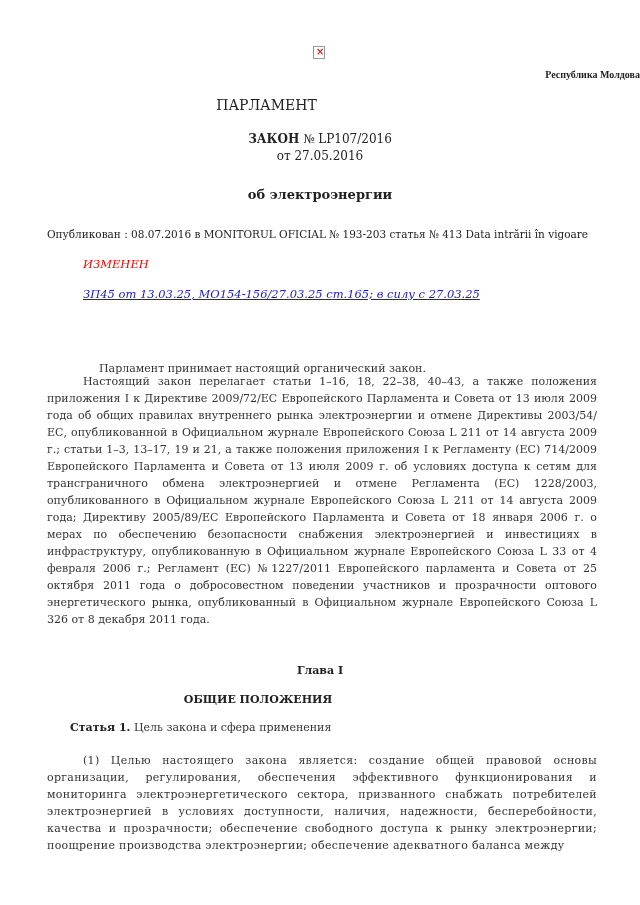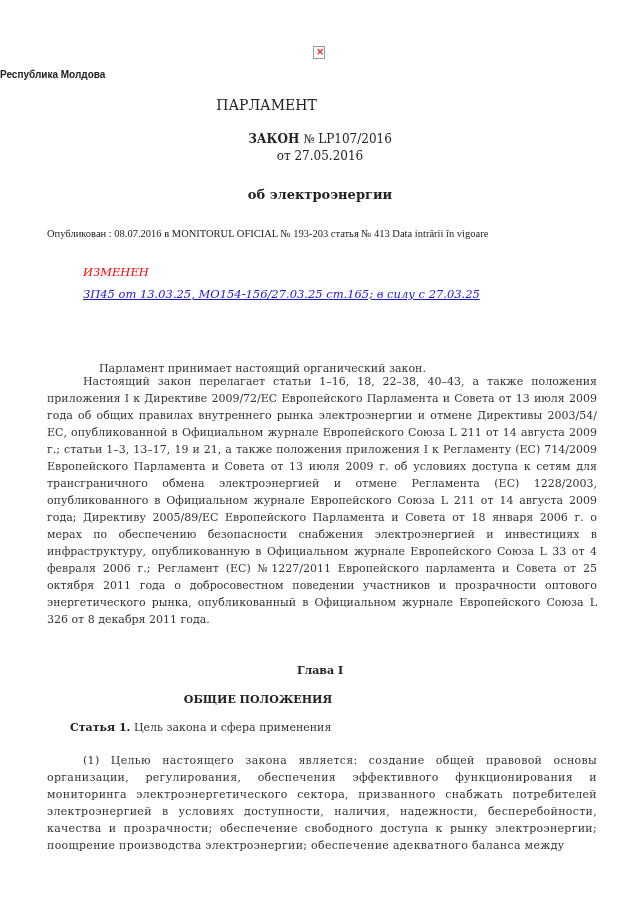--- a/index.html
+++ b/index.html
@@ -9,27 +9,27 @@
     color: #222;
   }
   .page { position: absolute; left: 0; top: 0; width: 640px; }
   .broken-img {
     position: absolute; left: 313px; top: 46px; width: 12px; height: 13px;
     border: 1px solid #999; box-sizing: border-box; background: #fff;
   }
   .broken-img span {
     position: absolute; left: 2px; top: -1px; font-size: 10px; color: #d22; font-family: "DejaVu Sans", sans-serif; font-weight: bold;
   }
-  .republic { position: absolute; left: 0; width: 640px; top: 69px; font-size: 10px; font-weight: bold; text-align: left; font-family: Liberation Sans, sans-serif; }
+  .republic { position: absolute; left: 0; width: 640px; top: 69px; font-size: 10px; font-weight: bold; text-align: right; font-family: Liberation Serif, serif; }
   .parliament { position: absolute; left: 0; width: 533px; top: 97px; font-size: 14px; text-align: center; }
   .law { position: absolute; left: 0; width: 640px; top: 131px; font-size: 12px; text-align: center; line-height: 17px; }
   .law b { font-weight: bold; }
   .title { position: absolute; left: 0; width: 640px; top: 187px; font-size: 13px; font-weight: bold; text-align: center; }
-  .published { position: absolute; left: 47px; top: 228px; font-size: 10.5px; white-space: nowrap; font-family: Liberation Serif, serif; }
-  .changed { position: absolute; left: 83px; top: 257px; font-size: 11.5px; color: #ff0000; font-style: italic; margin-top: 8px; }
+  .published { position: absolute; left: 47px; top: 228px; font-size: 10.5px; white-space: nowrap; }
+  .changed { position: absolute; left: 83px; top: 257px; font-size: 11.5px; color: #ff0000; font-style: italic; }
   .amend-link { position: absolute; left: 83px; top: 287px; font-size: 11.5px; color: #1a1acc; font-style: italic; text-decoration: underline; white-space: nowrap; }
   .para {
     position: absolute; left: 47px; width: 550px; font-size: 11px; line-height: 17px;
     text-align: justify; text-indent: 36px; color: #333;
   }
   .p1 { top: 344px; }
   .p2 { top: 373px; }
   .chapter { position: absolute; left: 0; width: 640px; top: 664px; font-size: 11px; font-weight: bold; text-align: center; }
   .chapter-title { position: absolute; left: 0; width: 516px; top: 693px; font-size: 11px; font-weight: bold; text-align: center; }
   .article { position: absolute; left: 70px; top: 721px; font-size: 11px; color: #333; }

